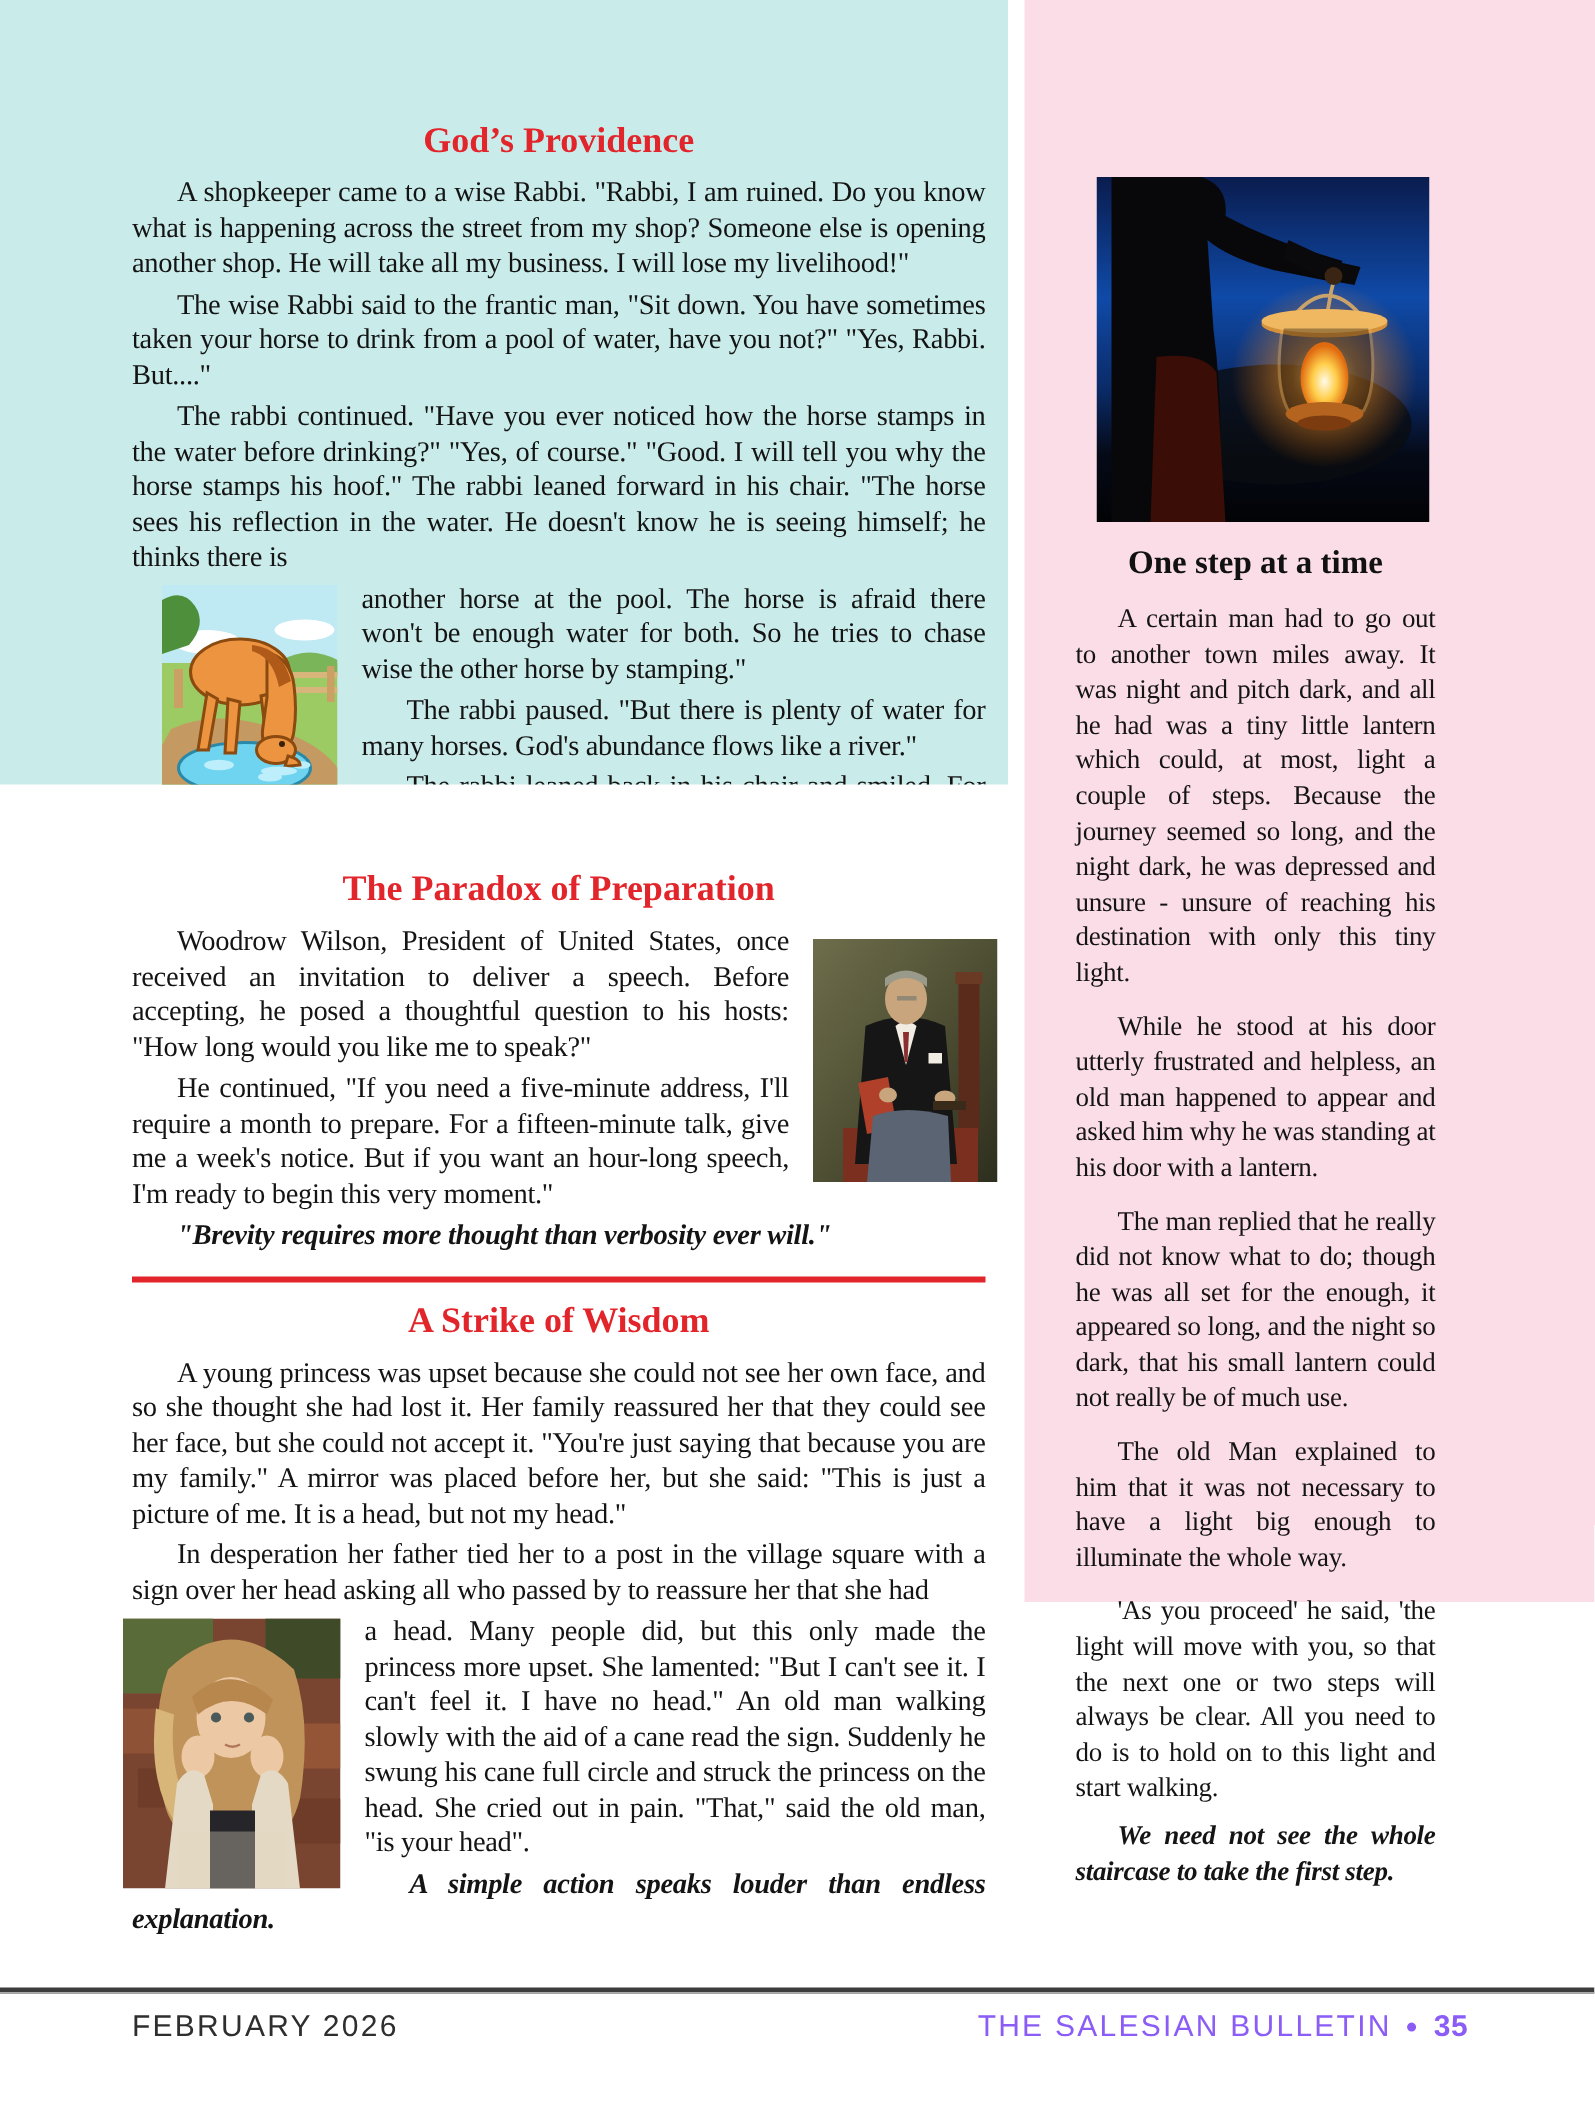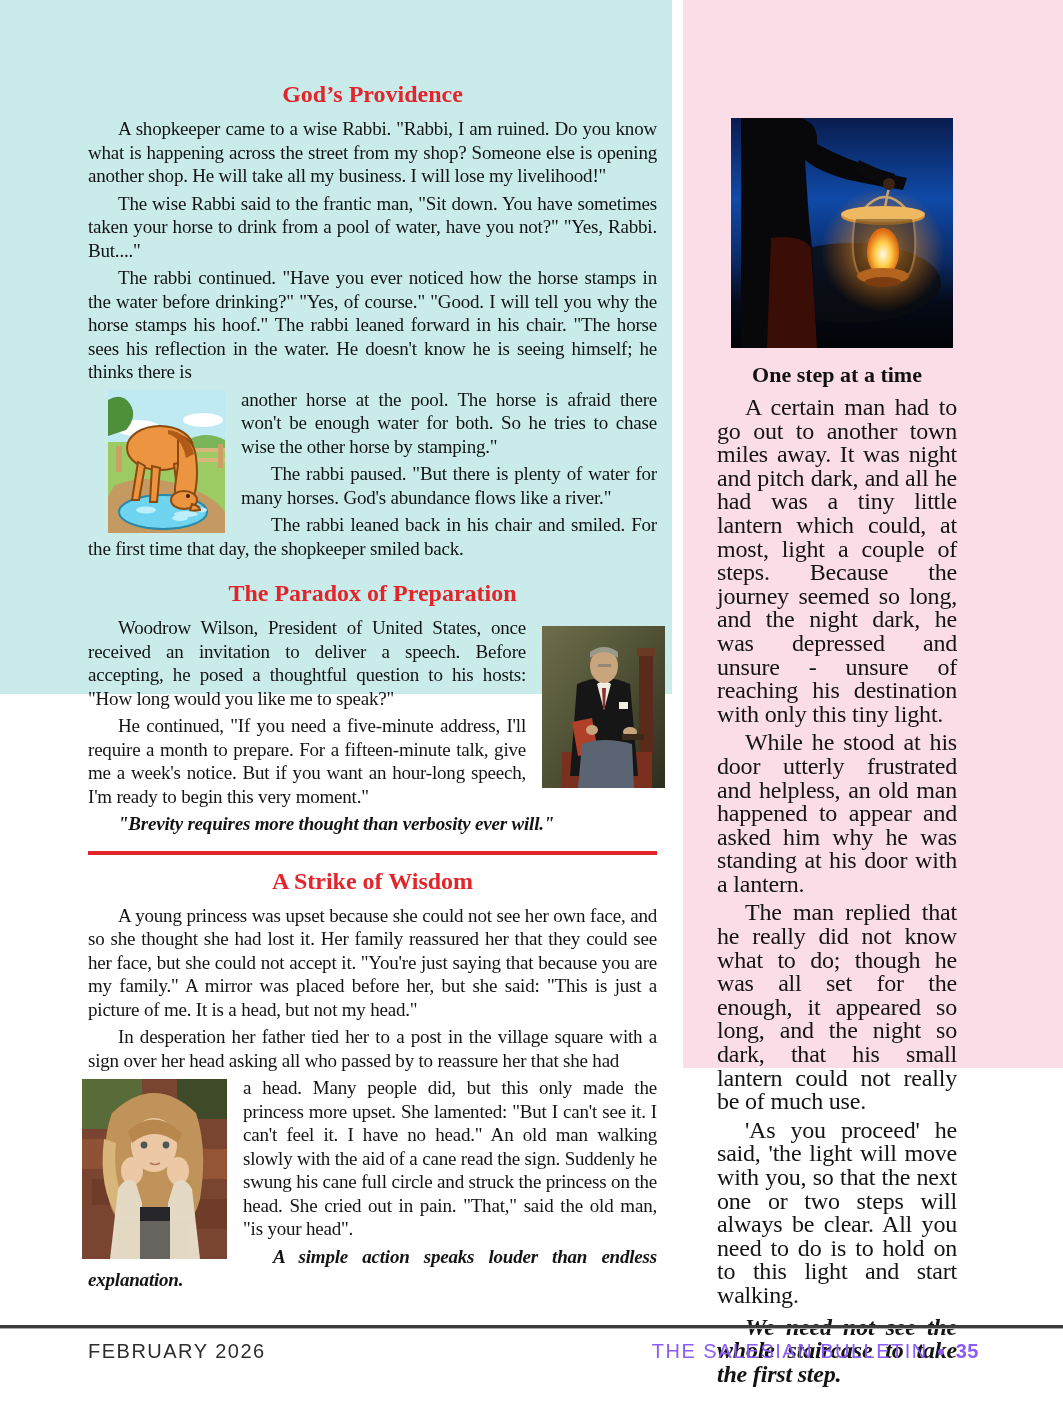--- a/index.html
+++ b/index.html
@@ -2,21 +2,21 @@
 <html><head>
 <meta charset="utf-8">
 <style>
   html,body{margin:0;padding:0;}
   body{
     width:1063px;height:1418px;position:relative;background:#ffffff;
     font-family:"Liberation Serif", serif;color:#141414;overflow:hidden;
   }
   
   .cyan-panel{
-    position:absolute;left:0;top:0;width:672px;height:694px;
+    position:absolute;left:0;top:0;width:672px;height:523px;
     background:#c9ecea;box-sizing:border-box;padding:80px 15px 0 88px;overflow:hidden;
   }
   .white-panel{
     position:absolute;left:0;top:553px;width:672px;box-sizing:border-box;
     padding:26px 15px 0 88px;
   }
   .pink-panel{
     position:absolute;left:683px;top:0;width:380px;height:1068px;
     background:#fbdde8;box-sizing:border-box;padding:0 106px 0 34px;
   }
@@ -26,22 +26,22 @@
   .black-title{color:#111;font-size:22px;margin:0 0 7px;}
   .body-text p{
     font-size:19px;line-height:23.5px;text-align:justify;
     margin:0 0 4px;text-indent:30px;letter-spacing:-0.2px;
   }
   .body-text p.cont{text-indent:0;}
   .quote{font-weight:bold;font-style:italic;}
   .paradox-quote{width:505px;margin-top:10px;}
   .red-rule{border:none;border-top:4px solid #e2252b;margin:15px 0 12px 0;}
   .pink-panel p{
-    font-size:24px;line-height:23.6px;text-align:justify;
-    margin:0 0 5px;text-indent:28px;letter-spacing:-0.2px;
+    font-size:18px;line-height:23.6px;text-align:justify;
+    margin:12px 0 5px;text-indent:28px;letter-spacing:-0.2px;
   }
   .pink-panel p.sidebar-quote{margin-top:8px;}
   
   .float-horse{float:left;width:117px;height:143px;margin:2px 16px 3px 20px;}
   .float-wilson{float:right;width:123px;height:162px;margin:10px -8px 6px 16px;}
   .float-girl{float:left;width:145px;height:180px;margin:3px 16px 3px -6px;}
   .lantern-img{display:block;width:222px;height:230px;margin:118px 0 13px 14px;}
   .illust svg{display:block;width:100%;height:100%;}
   .clearfix::after{content:"";display:block;clear:both;}
   
@@ -207,20 +207,21 @@
       <ellipse cx="152" cy="134" rx="16" ry="24" fill="url(#flame)"></ellipse>
       <ellipse cx="152" cy="158" rx="26" ry="8" fill="#b4641e"></ellipse>
       <ellipse cx="152" cy="164" rx="18" ry="5" fill="#7c3c10"></ellipse>
       <circle cx="158" cy="66" r="6" fill="#3a2414"></circle>
     </svg>
   </div>
   <h2 class="black-title">One step at a time</h2>
   <p>A certain man had to go out to another town miles away. It was night and pitch dark, and all he had was a tiny little lantern which could, at most, light a couple of steps. Because the journey seemed so long, and the night dark, he was depressed and unsure - unsure of reaching his destination with only this tiny light.</p>
   <p>While he stood at his door utterly frustrated and helpless, an old man happened to appear and asked him why he was standing at his door with a lantern.</p>
   <p>The man replied that he really did not know what to do; though he was all set for the enough, it appeared so long, and the night so dark, that his small lantern could not really be of much use.</p>
+  <p>The old Man explained to him that it was not necessary to have a light big enough to illuminate the whole way.</p>
   <p>'As you proceed' he said, 'the light will move with you, so that the next one or two steps will always be clear. All you need to do is to hold on to this light and start walking.</p>
   <p class="quote sidebar-quote">We need not see the whole staircase to take the first step.</p>
 </aside>
 
 <div class="footer-rule"></div>
 <div class="footer-left">FEBRUARY 2026</div>
 <div class="footer-right">
   <span>THE SALESIAN BULLETIN</span><span class="dot">●</span><span class="pagenum">35</span>
 </div>
 

